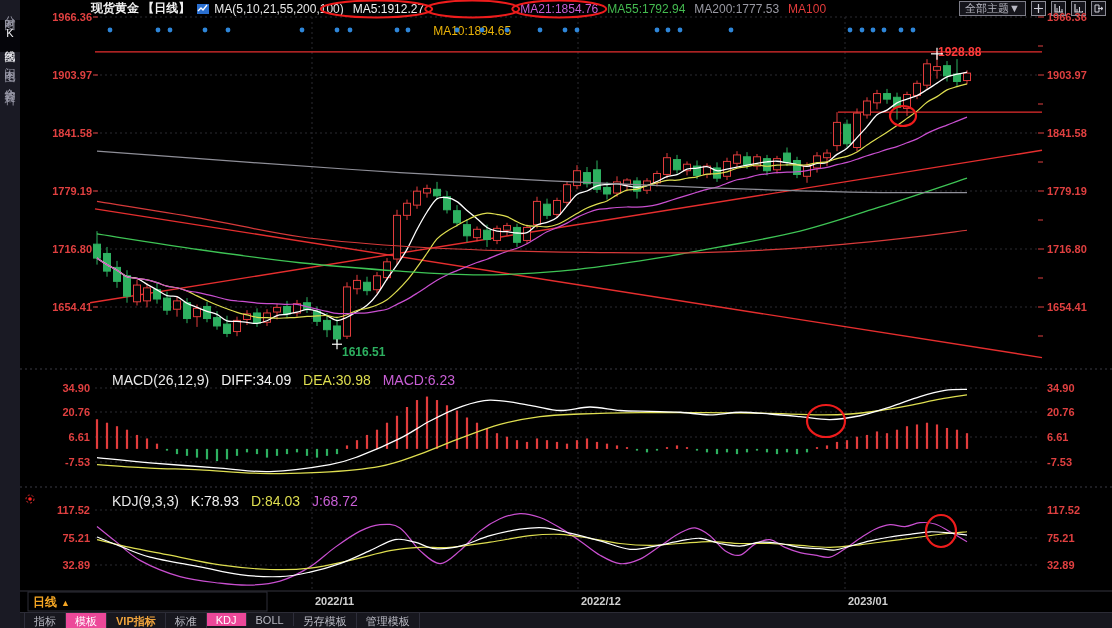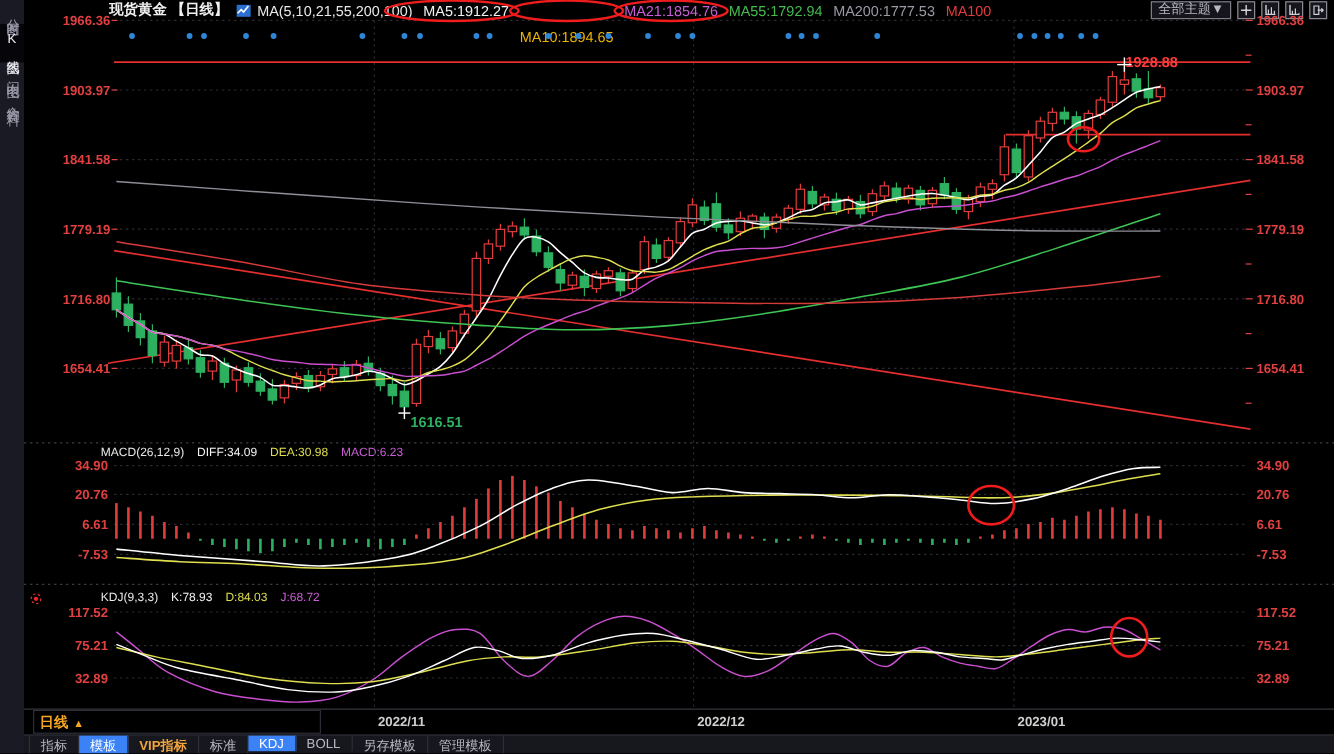--- a/index.html
+++ b/index.html
@@ -16,35 +16,35 @@
   .hd-title{font-weight:bold;color:#f0f0f0;margin-left:71px;}
   .hd-icon{margin-left:7px;display:inline-flex;}
   .hd-ma-group{margin-left:5px;color:#e8e8e8;}
   .hd-ma{margin-left:9px;}
   .hd-right{position:absolute;right:6px;top:1px;display:flex;gap:5px;}
   .theme-box{border:1px solid #7d7d88;color:#b8b8c2;background:#15151b;font-size:11px;
              padding:0 5px;height:13px;line-height:13px;cursor:pointer;}
   .hdr-icon{width:13px;height:13px;border:1px solid #8a8a94;background:#15151b;display:inline-flex;
             align-items:center;justify-content:center;cursor:pointer;}
   
-  .panel-head{position:absolute;left:84px;font-size:10px;z-index:2;white-space:nowrap;}
+  .panel-head{position:absolute;left:112px;font-size:14px;z-index:2;white-space:nowrap;}
   .panel-head span{margin-right:8px;}
   
   #chart-svg{position:absolute;left:0;top:0;z-index:5;pointer-events:none;}
   
   .xaxis-bar{position:absolute;left:20px;top:591px;right:0;height:31px;z-index:6;background:transparent;}
   .period-btn{position:absolute;left:13px;top:3px;font-size:12px;font-weight:bold;color:#f5a623;cursor:pointer;}
   .period-arrow{font-size:9px;margin-left:4px;}
   
   .tabbar{position:absolute;left:20px;top:612px;right:0;height:16px;background:#17171e;
           border-top:1px solid #2c2c36;display:flex;align-items:flex-start;z-index:6;font-size:11px;}
   .tab{padding:1px 9px 0 9px;color:#b9b9c2;border-right:1px solid #2e2e3a;cursor:pointer;
        display:flex;align-items:center;}
   .tab:first-child{border-left:1px solid #2e2e3a;margin-left:4px;}
-  .tab.active{background:#3b82f6;color:#ffffff;}
+  .tab.active{background:#ec4899;color:#ffffff;}
   .tab.vip{color:#f0a43c;font-weight:bold;}
 </style>
 </head>
 <body>
 
 <div class="app">
 
   <div class="sidebar">
     <div class="side-item">分时图</div>
     <div class="side-item active">K线图</div>

